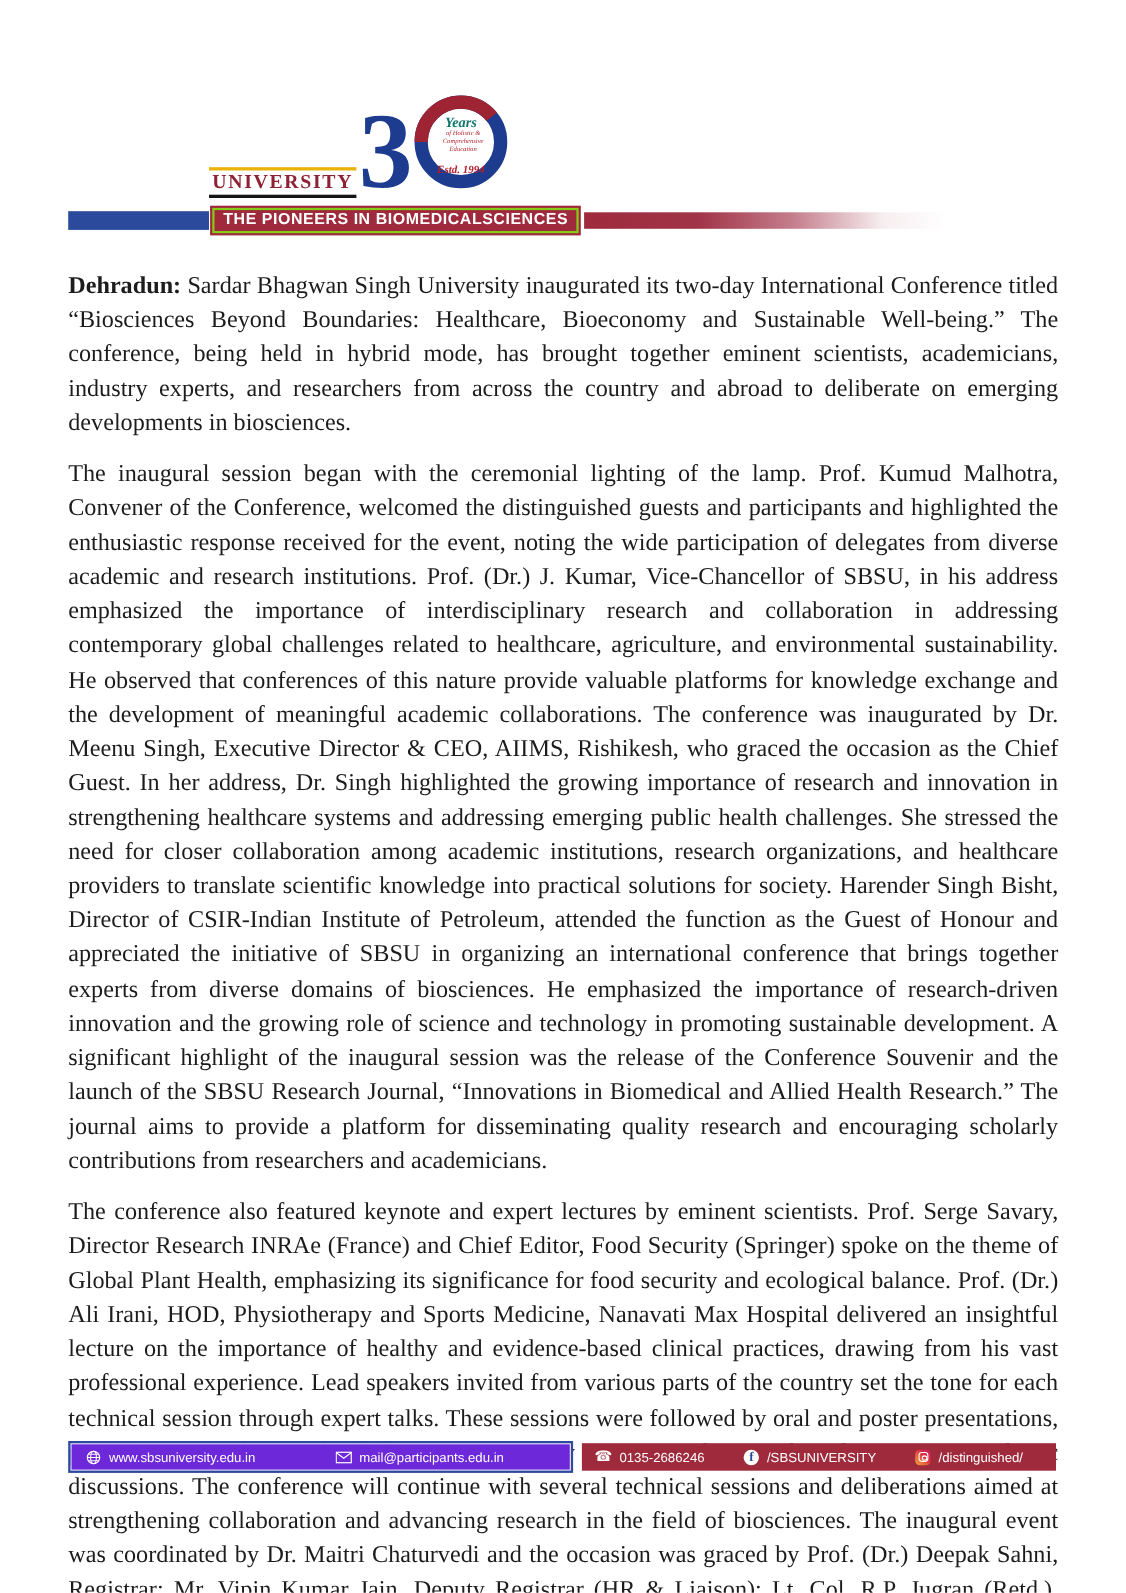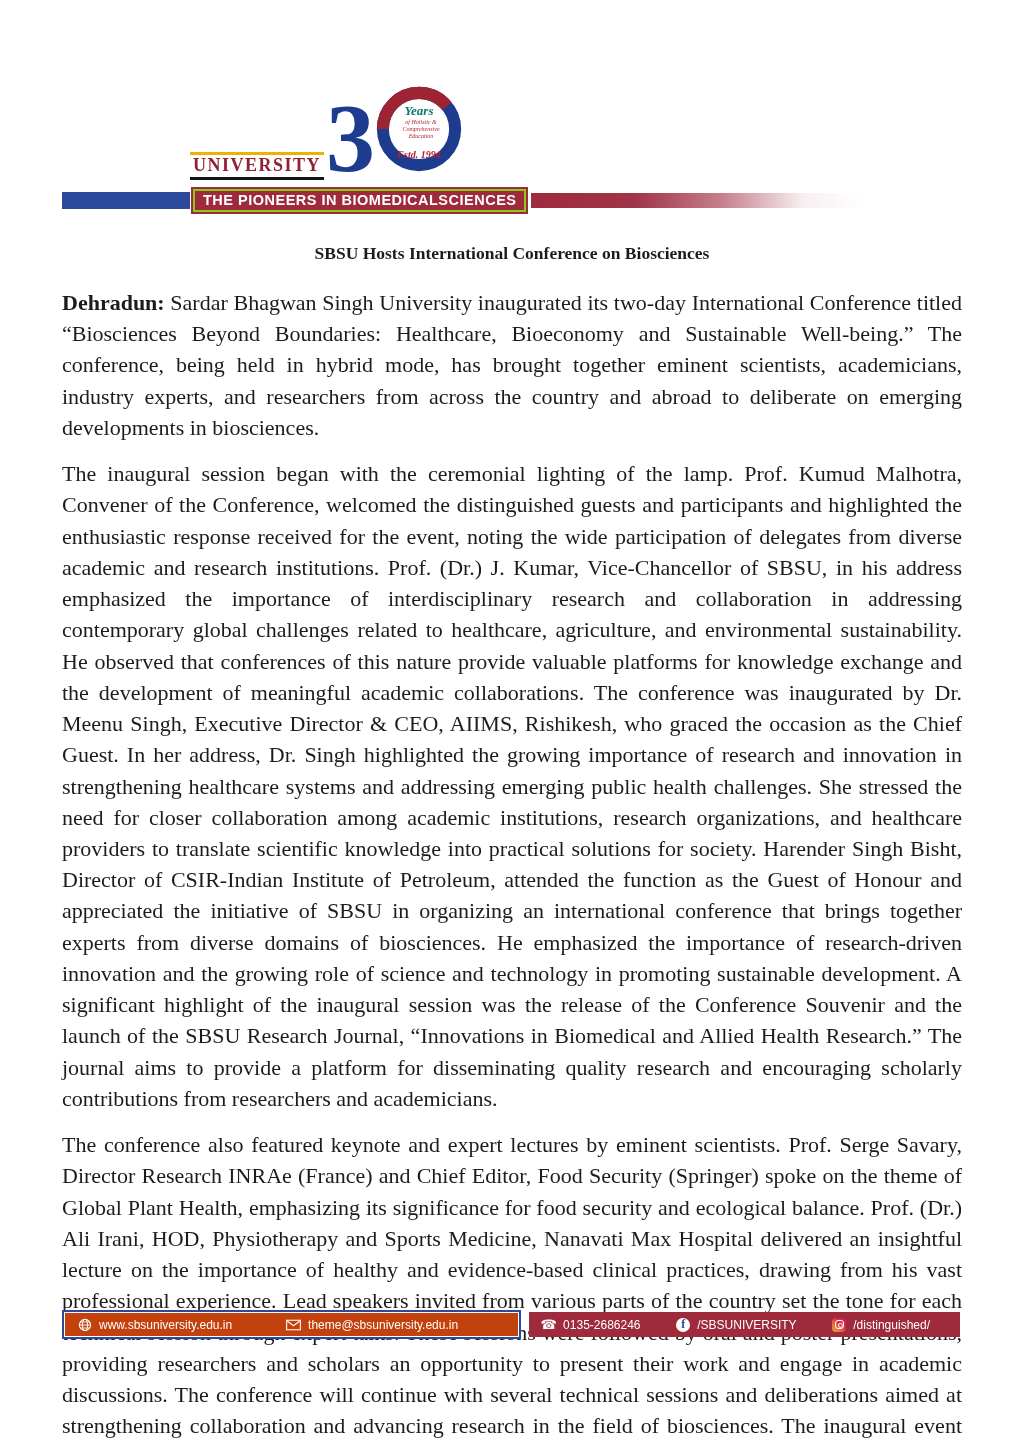--- a/index.html
+++ b/index.html
@@ -87,21 +87,21 @@
   .article p b { font-weight: bold; }
 
   
   .footer { position: absolute; left: 64px; right: 64px; top: 1312px; display: flex; gap: 10px; height: 25px; }
   .f-seg {
     display: flex; align-items: center;
     color: #ffffff; font-family: "Liberation Sans", sans-serif; font-size: 12px;
     padding: 0 12px;
   }
   .f-blue {
-    flex: 49; background: #c2410c;
+    flex: 49; background: #6d28d9;
     border: 1px solid #ffffff; outline: 2px solid #2b4a9b;
     justify-content: space-between; padding-right: 60px;
   }
   .f-red { flex: 50; background: #9e2a3c; justify-content: space-between; padding-right: 30px; }
   .f-item { display: flex; align-items: center; gap: 7px; white-space: nowrap; }
   .icn { display: inline-flex; width: 15px; height: 15px; align-items: center; justify-content: center; flex: none; }
   .phone-glyph { font-family: "DejaVu Sans", sans-serif; font-size: 13px; color: #ffffff; line-height: 1; }
   .fb-circle {
     width: 14px; height: 14px; border-radius: 50%; background: #ffffff;
     color: #2b4a9b; font-family: "Liberation Serif", serif; font-weight: bold;
@@ -145,21 +145,20 @@
       </div>
     </div>
     <div class="banner-row">
       <div class="blue-bar"></div>
       <div class="pioneers-banner">THE PIONEERS IN BIOMEDICALSCIENCES</div>
       <div class="red-fade"></div>
     </div>
   </header>
 
   <main class="article">
-    <h1 class="page-title">SBSU Hosts International Conference on Biosciences</h1>
 
     <p><b>Dehradun:</b><span> Sardar Bhagwan Singh University inaugurated its two-day International Conference titled “Biosciences Beyond Boundaries: Healthcare, Bioeconomy and Sustainable Well-being.” The conference, being held in hybrid mode, has brought together eminent scientists, academicians, industry experts, and researchers from across the country and abroad to deliberate on emerging developments in biosciences.</span></p>
 
     <p>The inaugural session began with the ceremonial lighting of the lamp. Prof. Kumud Malhotra, Convener of the Conference, welcomed the distinguished guests and participants and highlighted the enthusiastic response received for the event, noting the wide participation of delegates from diverse academic and research institutions. Prof. (Dr.) J. Kumar, Vice-Chancellor of SBSU, in his address emphasized the importance of interdisciplinary research and collaboration in addressing contemporary global challenges related to healthcare, agriculture, and environmental sustainability. He observed that conferences of this nature provide valuable platforms for knowledge exchange and the development of meaningful academic collaborations. The conference was inaugurated by Dr. Meenu Singh, Executive Director &amp; CEO, AIIMS, Rishikesh, who graced the occasion as the Chief Guest. In her address, Dr. Singh highlighted the growing importance of research and innovation in strengthening healthcare systems and addressing emerging public health challenges. She stressed the need for closer collaboration among academic institutions, research organizations, and healthcare providers to translate scientific knowledge into practical solutions for society. Harender Singh Bisht, Director of CSIR-Indian Institute of Petroleum, attended the function as the Guest of Honour and appreciated the initiative of SBSU in organizing an international conference that brings together experts from diverse domains of biosciences. He emphasized the importance of research-driven innovation and the growing role of science and technology in promoting sustainable development. A significant highlight of the inaugural session was the release of the Conference Souvenir and the launch of the SBSU Research Journal, “Innovations in Biomedical and Allied Health Research.” The journal aims to provide a platform for disseminating quality research and encouraging scholarly contributions from researchers and academicians.</p>
 
 
     <p>The conference also featured keynote and expert lectures by eminent scientists. Prof. Serge Savary, Director Research INRAe (France) and Chief Editor, Food Security (Springer) spoke on the theme of Global Plant Health, emphasizing its significance for food security and ecological balance. Prof. (Dr.) Ali Irani, HOD, Physiotherapy and Sports Medicine, Nanavati Max Hospital delivered an insightful lecture on the importance of healthy and evidence-based clinical practices, drawing from his vast professional experience. Lead speakers invited from various parts of the country set the tone for each technical session through expert talks. These sessions were followed by oral and poster presentations, providing researchers and scholars an opportunity to present their work and engage in academic discussions. The conference will continue with several technical sessions and deliberations aimed at strengthening collaboration and advancing research in the field of biosciences. The inaugural event was coordinated by Dr. Maitri Chaturvedi and the occasion was graced by Prof. (Dr.) Deepak Sahni, Registrar; Mr. Vipin Kumar Jain, Deputy Registrar (HR &amp; Liaison); Lt. Col. R.P. Jugran (Retd.), Deputy Registrar (Admin); Prof. Maneesh Arora, Dean Student Welfare &amp; Co-convener; Ms. Urmi Chaurasia, Controller of Examination; Prof. (Dr.) Veerma Ram, Director, IQAC; Prof. (Dr.) Atul Kaushik, Associate Director, Research and Innovation &amp; Organizing Secretary; Prof Reena Kumari, Dr. Pooja Naudiyal; Dr. Neetu Pandey; Dr. Nidhi S. Belwal; Dr. Santosh Kumar Karn; Mr. Anil Panwar; and Mr. Ashish Vishwakarma, along with faculty, staff, and a large gathering of participants.</p>
   </main>
 
   <footer class="footer">
@@ -176,21 +175,21 @@
         </span>
         <span>www.sbsuniversity.edu.in</span>
       </span>
       <span class="f-item">
         <span class="icn">
           <svg viewBox="0 0 18 13" width="16" height="12">
             <rect x="0.8" y="0.8" width="16.4" height="11.4" fill="none" stroke="#ffffff" stroke-width="1.3"></rect>
             <polyline points="1,1.4 9,7.4 17,1.4" fill="none" stroke="#ffffff" stroke-width="1.3"></polyline>
           </svg>
         </span>
-        <span>theme@sbsuniversity.edu.in</span>
+        <span>mail@participants.edu.in</span>
       </span>
     </div>
     <div class="f-seg f-red">
       <span class="f-item">
         <span class="icn">
             <span class="phone-glyph">☎</span>
           </span>
         <span>0135-2686246</span>
       </span>
       <span class="f-item">

